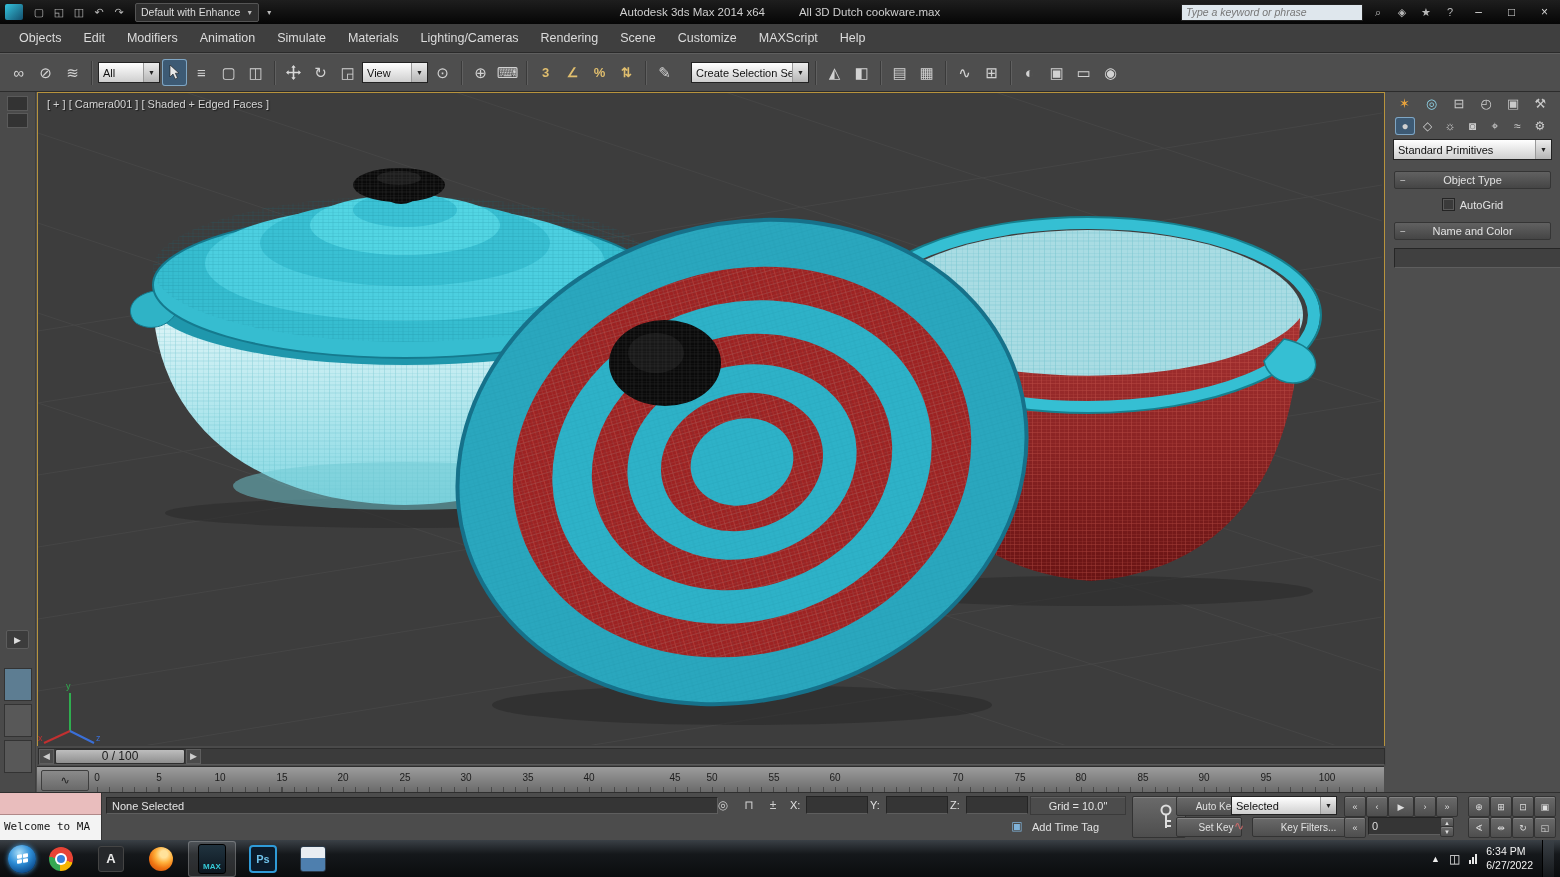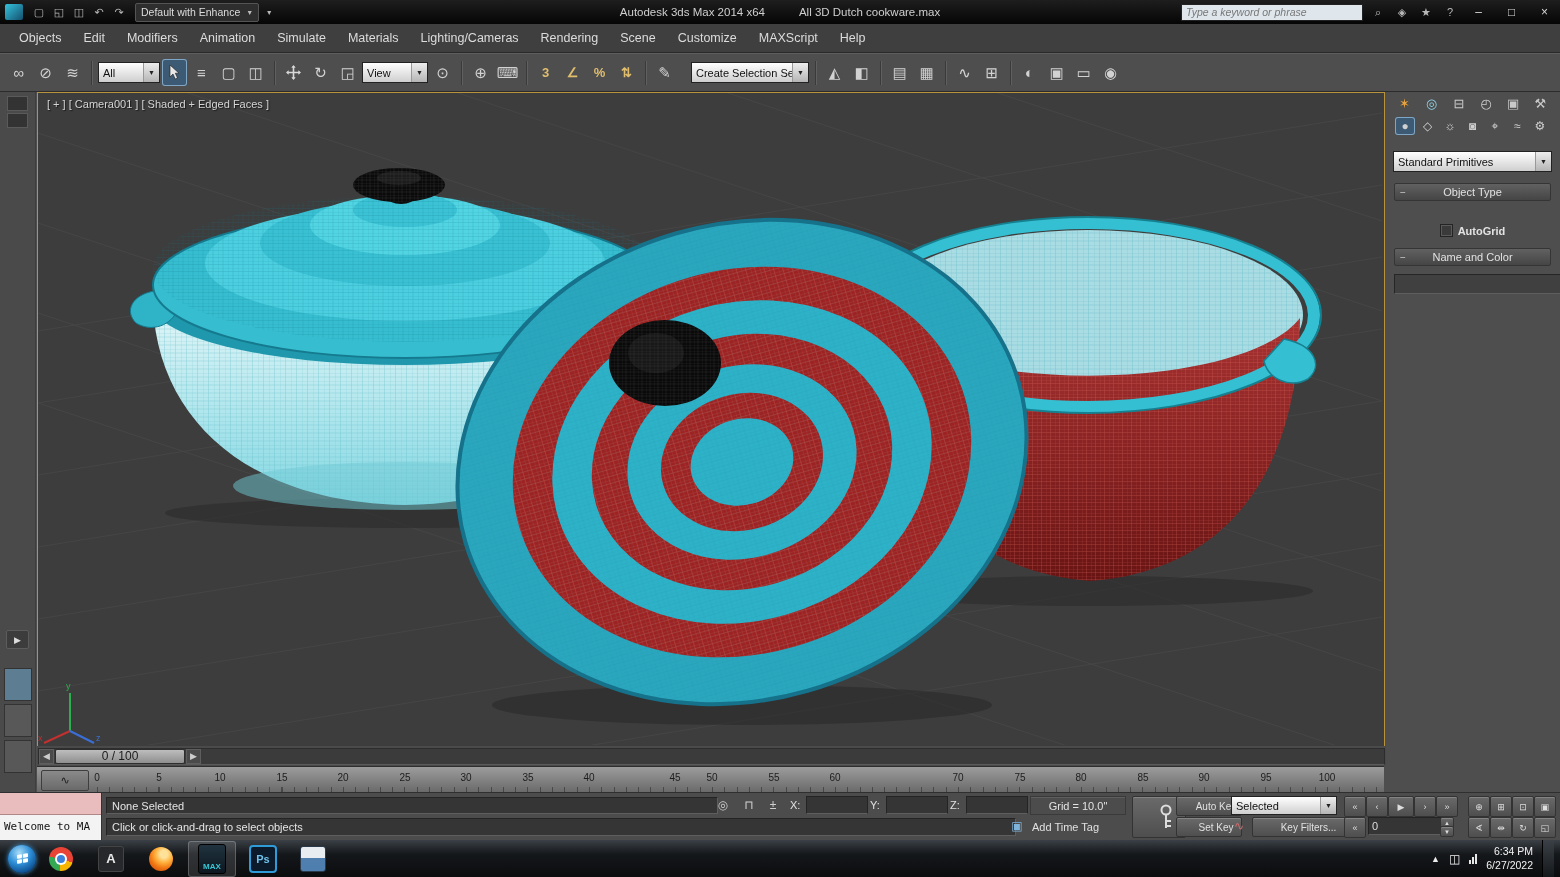--- a/index.html
+++ b/index.html
@@ -44,25 +44,25 @@
   #viewport{position:absolute;left:37px;top:92px;width:1346px;height:654px;border:1px solid #b7933d;background:#3d3d3d;overflow:hidden;}
   #vplabel{position:absolute;left:9px;top:5px;font-size:11px;color:#d4d4d4;text-shadow:1px 1px 1px #1a1a1a;z-index:3;}
 
   
   #cmdpanel{position:absolute;left:1385px;top:90px;width:175px;height:702px;background:#4e4e4e;}
   .tabrow{display:flex;justify-content:space-between;align-items:center;padding:4px 8px 2px;}
   .cpt{width:23px;height:19px;display:flex;align-items:center;justify-content:center;font-size:13px;color:#c9c9c9;border-radius:3px;}
   .catrow{display:flex;justify-content:space-between;align-items:center;padding:2px 10px 4px;}
   .cat{width:20px;height:18px;display:flex;align-items:center;justify-content:center;font-size:12px;color:#cfcfcf;border-radius:3px;}
   .cat.active{background:#3d5a74;box-shadow:inset 0 0 0 1px #7fa6c4;}
-  #primcombo{margin:12px 8px 0;}
+  #primcombo{margin:0 8px 0;}
   .rollout{margin:11px 9px 0;}
   .rollhead{height:16px;background:linear-gradient(#616161,#454545);border:1px solid #353535;border-radius:2px;color:#e2e2e2;font-size:11px;display:flex;align-items:center;justify-content:center;position:relative;}
   .minus{position:absolute;left:5px;font-size:10px;color:#cccccc;}
-  .agrow{display:flex;align-items:center;justify-content:center;gap:5px;margin:23px 0 2px;color:#e2e2e2;font-size:11px;font-weight:bold;}
+  .agrow{display:flex;align-items:center;justify-content:center;gap:5px;margin:9px 0 2px;color:#e2e2e2;font-size:11px;}
   .chk{width:11px;height:11px;background:#3a3a3a;border:1px solid #242424;box-shadow:inset 0 0 0 1px #5a5a5a;}
   .btngrid{display:grid;grid-template-columns:1fr 1fr;gap:6px 7px;padding:5px 2px 2px;}
   .pbtn{height:18px;background:linear-gradient(#707070,#525252);border:1px solid #393939;border-radius:3px;color:#e8e8e8;font-size:11px;display:flex;align-items:center;justify-content:center;box-shadow:inset 0 1px 0 #8a8a8a;}
   .namerow{display:flex;gap:4px;margin-top:8px;align-items:center;}
   .namefield{flex:1;height:16px;background:#404040;border:1px solid #262626;border-bottom-color:#5e5e5e;}
 
   
   #timeslider{position:absolute;left:37px;top:746px;width:1347px;height:20px;background:#4a4a4a;display:flex;align-items:center;padding:0 1px;}
   .tsgroove{flex:1;height:15px;background:#3b3b3b;border:1px solid #2d2d2d;border-bottom-color:#5a5a5a;display:flex;align-items:center;}
   .tsarr{width:13px;height:13px;display:flex;align-items:center;justify-content:center;color:#ccc;font-size:9px;background:#4a4a4a;border:1px solid #5e5e5e;}
@@ -97,21 +97,21 @@
   .chrome::after{content:"";position:absolute;inset:6px;background:#fff;border-radius:50%;}
   .chrome::before{content:"";position:absolute;inset:8px;background:#3b82d8;border-radius:50%;z-index:1;}
   .atile{width:24px;height:24px;background:#26282b;border:1px solid #444;border-radius:3px;color:#e8e8e8;font-weight:bold;font-size:13px;display:flex;align-items:center;justify-content:center;}
   .ffx{width:24px;height:24px;border-radius:50%;background:radial-gradient(circle at 62% 30%,#ffe29a 0 16%,#ffb13d 38%,#f07612 62%,#cf4f0e 88%);}
   .maxtile{width:26px;height:26px;background:linear-gradient(#20333f,#0d1720);border:1px solid #000;border-radius:3px;color:#35c8d6;font-size:8px;font-weight:bold;display:flex;align-items:flex-end;justify-content:center;padding-bottom:2px;}
   .ps{width:24px;height:24px;background:#0b1b2b;border:2px solid #2f9bd8;border-radius:4px;color:#6fc1ea;font-size:11px;font-weight:bold;display:flex;align-items:center;justify-content:center;}
   .captile{width:24px;height:24px;border-radius:3px;background:linear-gradient(#e8edf2 0 45%,#4e7fae 45% 100%);border:1px solid #2a3a4a;}
   .tray{margin-left:auto;display:flex;align-items:center;gap:9px;padding-right:6px;color:#eee;}
   .netbars{display:inline-flex;align-items:flex-end;gap:1px;}
   .netbars span{width:2px;background:#e8e8e8;display:inline-block;}
-  .clock{text-align:right;font-size:10.5px;line-height:1.3;color:#f2f2f2;}
+  .clock{text-align:left;font-size:10.5px;line-height:1.3;color:#f2f2f2;}
   .showdesk{width:11px;height:37px;border-left:1px solid #000;background:linear-gradient(#3a4046,#15181b);}
 </style>
 </head>
 <body>
 
 <div id="stage">
 
   <div id="titlebar">
     <span class="applogo"></span>
     <span class="qat">▢</span>
@@ -432,23 +432,20 @@
     <input class="xyzin" style="left: 806px; top: 3px;">
     <span class="slabel" style="left:870px;top:6px;">Y:</span>
     <input class="xyzin" style="left: 886px; top: 3px;">
     <span class="slabel" style="left:950px;top:6px;">Z:</span>
     <input class="xyzin" style="left: 966px; top: 3px;">
 
     <div style="position:absolute;left:1030px;top:3px;width:94px;height:17px;border:1px solid #3a3a3a;box-shadow:inset 0 1px 0 #5e5e5e;color:#e2e2e2;font-size:11px;display:flex;align-items:center;justify-content:center;">
       <span>Grid = 10.0"</span>
     </div>
 
-    <div class="inset" style="position:absolute;left:106px;top:25px;width:898px;height:16px;">
-      <span>Click or click-and-drag to select objects</span>
-    </div>
     <span class="sicon" style="left:1008px;top:25px;color:#7fb2d9;">▣</span>
     <span class="slabel" style="left:1032px;top:28px;">Add Time Tag</span>
 
     <div class="flatbtn" style="position:absolute;left:1132px;top:3px;width:38px;height:40px;">
       <svg width="18" height="28" viewBox="0 0 18 28">
           <circle cx="9" cy="7" r="4.5" fill="none" stroke="#ddd" stroke-width="2"></circle>
           <path d="M9 11.5V25M9 18h5M9 23h5" stroke="#ddd" stroke-width="2"></path>
         </svg>
     </div>
     <div class="flatbtn" style="position:absolute;left:1176px;top:3px;width:50px;height:18px;">Auto Key</div>

